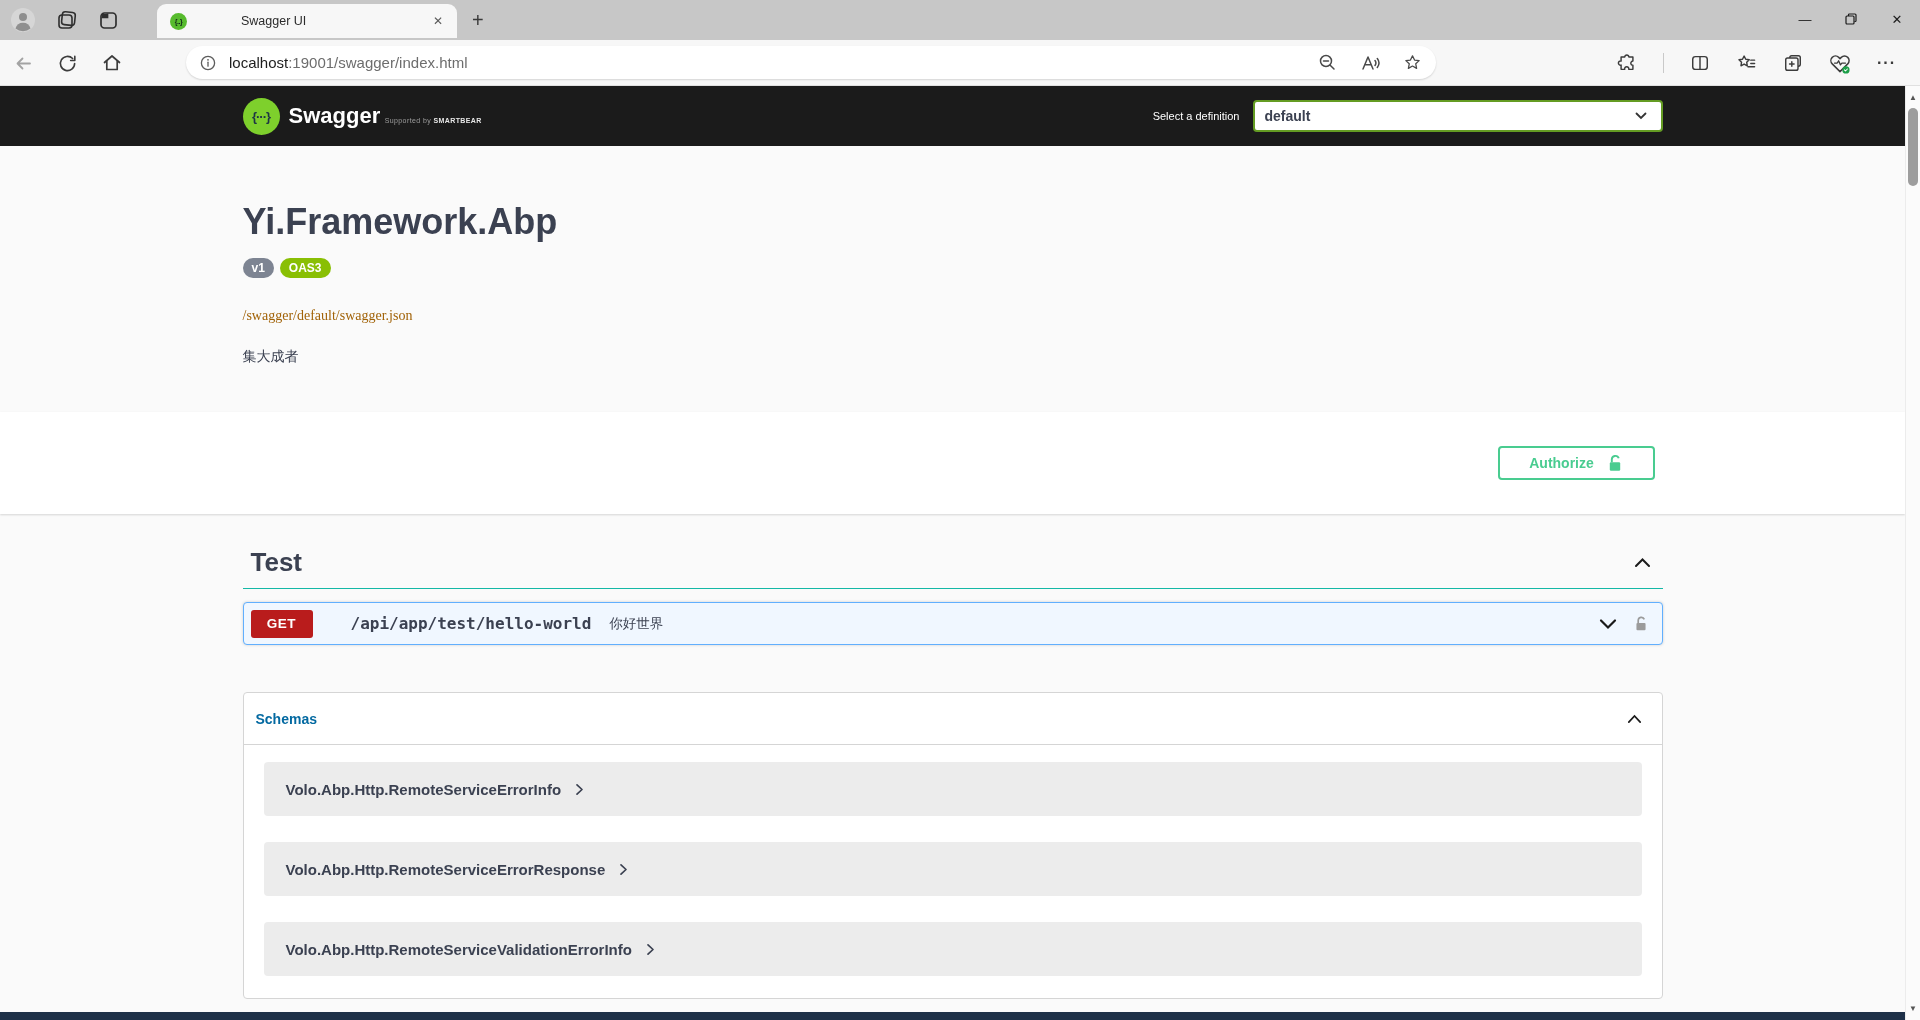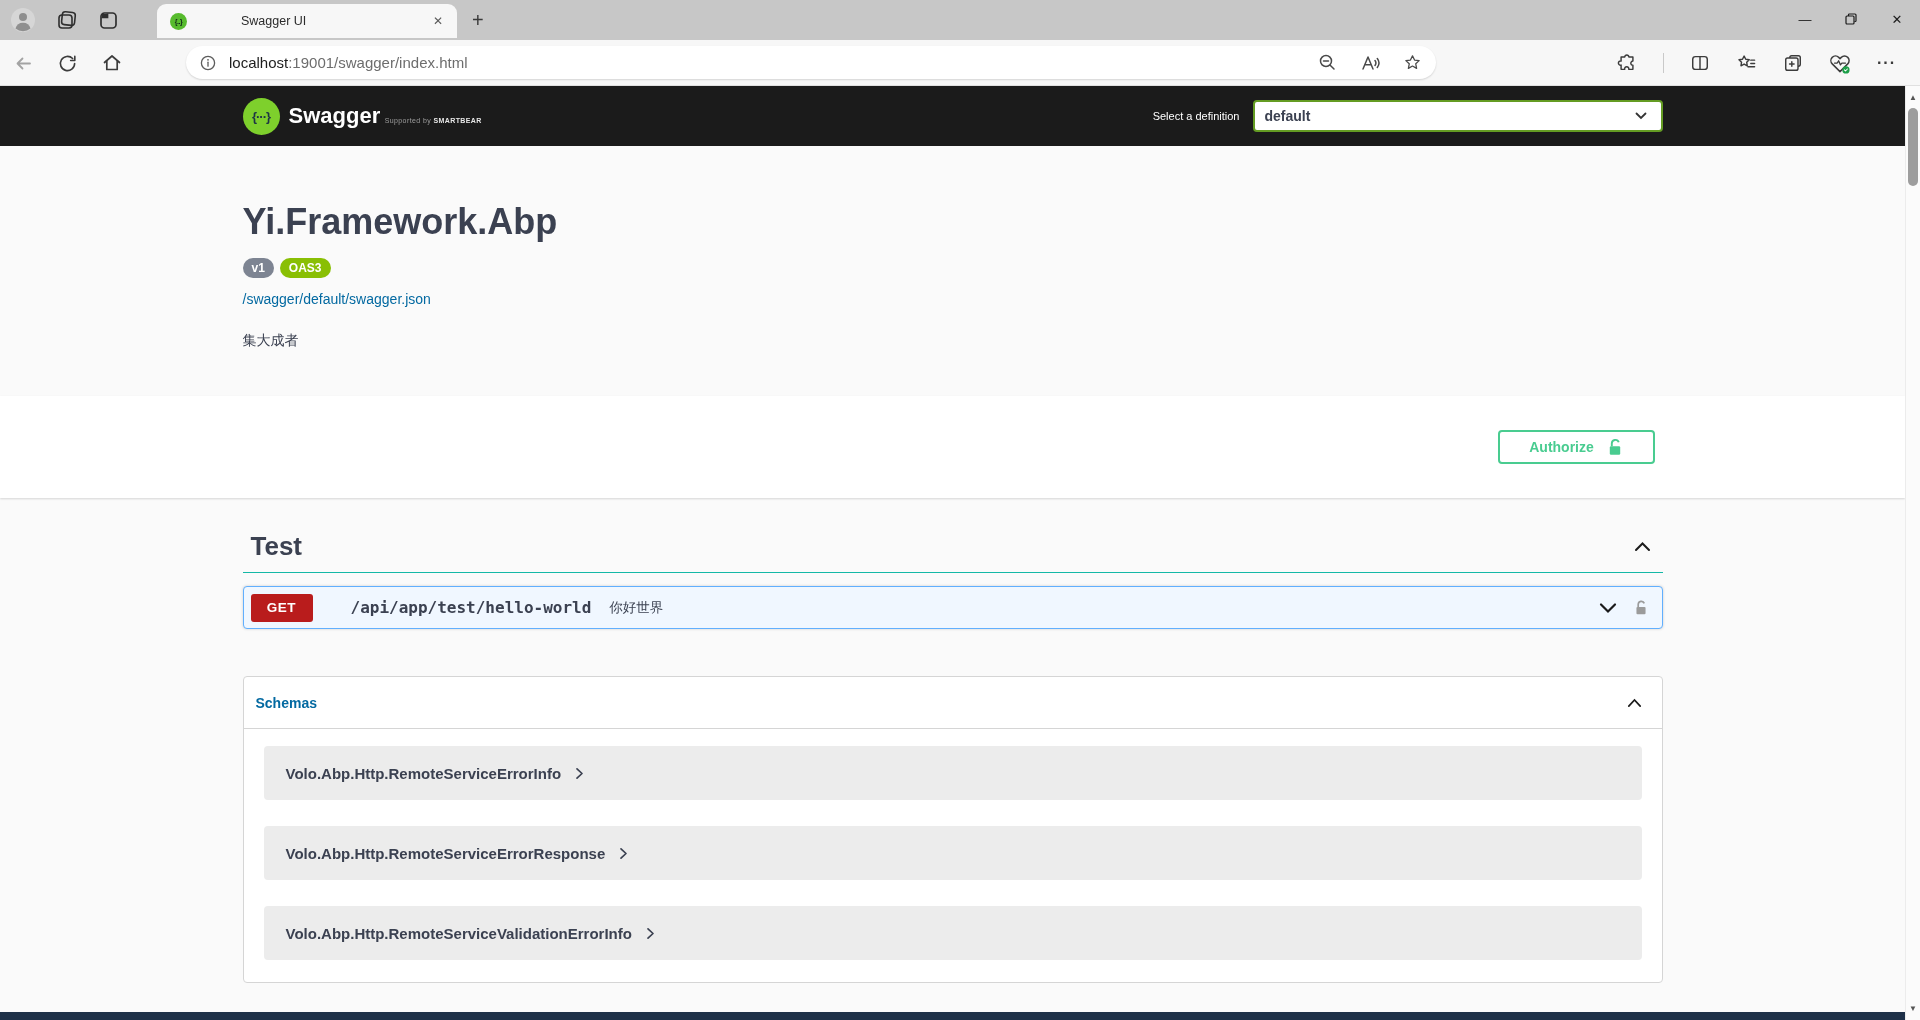--- a/index.html
+++ b/index.html
@@ -51,21 +51,21 @@
                 display:flex; align-items:center; justify-content:space-between; padding:0 14px 0 10px;
                 font-size:14px; font-weight:bold; color:#3b4151; }
 
   
   .info-section { padding:54px 0 46px; }
   .api-title { font-size:36px; font-weight:bold; color:#3b4151; display:flex; align-items:flex-start; gap:9px; line-height:44px;flex-direction:column; }
   .badges { display:flex; gap:6px; margin-top:5px; }
   .badge { color:#fff; font-size:12px; padding:3px 9px; border-radius:12px; line-height:14px; }
   .badge-version { background:#7d8492; }
   .badge-oas { background:#89bf04; font-weight:bold; }
-  .spec-link { display:inline-block; margin-top:13px; color:#0369a1; font-size:14px; text-decoration:none; }
+  .spec-link { display:inline-block; margin-top:30px; color:#a16207; font-size:14px; text-decoration:none;font-family:Liberation Serif, serif; }
   .api-desc { margin-top:24px; color:#3b4151; font-size:14px; }
 
   
   .scheme-container { background:#fff; box-shadow:0 1px 2px rgba(0,0,0,.15); padding:34px 12px; }
   .scheme-container .wrap { display:flex; justify-content:flex-end; }
   .authorize-btn { display:flex; align-items:center; justify-content:center; gap:13px; width:157px; height:34px;
                    border:2px solid #49cc90; border-radius:4px; background:transparent; color:#49cc90;
                    font-weight:bold; font-size:14px; margin-right:8px; cursor:pointer; font-family:inherit; }
 
   

